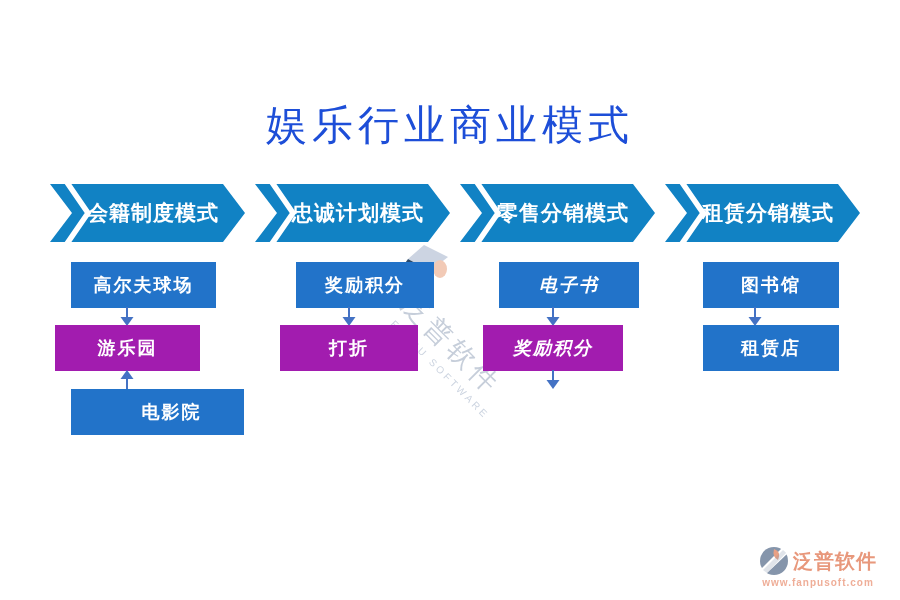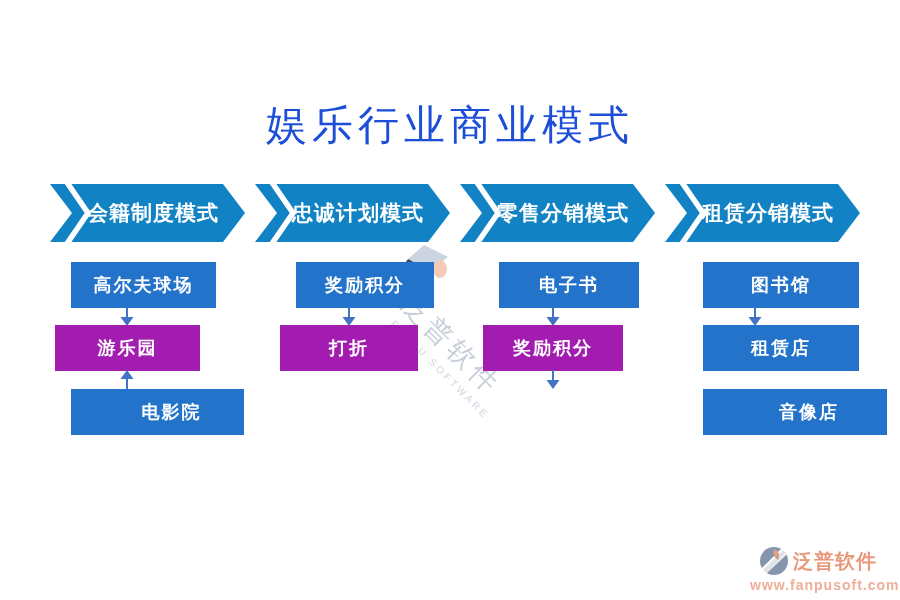--- a/index.html
+++ b/index.html
@@ -19,21 +19,21 @@
   }
   .box{
     position:absolute;height:46px;display:flex;align-items:center;justify-content:center;
     color:#ffffff;font-family:"DejaVu Serif","Liberation Serif",serif;
     font-weight:bold;font-size:18px;letter-spacing:2px;
   }
   .box.blue{background:#2273c9;margin-left:16px;}
   .box.teal{background:#a21caf;}
   .row1{top:262px;} .row2{top:325px;} .row3{top:389px;padding-left:28px;}
   .col1{left:55px;width:145px;} .col2{left:280px;width:138px;}
-  .col3{left:483px;width:140px;} .col4{left:687px;width:156px;}
+  .col3{left:483px;width:140px;font-style:italic;} .col4{left:687px;width:136px;}
   .connector{position:absolute;width:16px;height:19px;}
   .watermark{
     position:absolute;left:385px;top:243px;width:240px;height:170px;
     pointer-events:none;
   }
   .wm-rotate{
     position:absolute;left:34px;top:44px;transform:rotate(45deg);
     transform-origin:left top;white-space:nowrap;
   }
   .wm-cn{
@@ -45,21 +45,21 @@
   }
   .footer-logo{
     position:absolute;left:750px;top:546px;width:136px;text-align:center;
   }
   .footer-row{display:flex;align-items:center;justify-content:center;gap:4px;}
   .footer-name{
     font-family:"DejaVu Serif","Liberation Serif",serif;font-weight:bold;
     font-size:20px;color:#e8987c;letter-spacing:1px;
   }
   .footer-url{
-    font-size:14px;color:#efae98;letter-spacing:1px;margin-top:1px;
+    font-size:10px;color:#efae98;letter-spacing:1px;margin-top:1px;
     font-family:"Liberation Sans","DejaVu Sans",sans-serif;font-weight:bold;
   }
 </style>
 </head>
 <body>
 
 <div class="canvas">
 
   <div class="page-title">娱乐行业商业模式</div>
 
@@ -125,21 +125,20 @@
     <line x1="8" y1="0" x2="8" y2="11" stroke="#4472c4" stroke-width="2"></line>
     <polygon points="1.5,10 14.5,10 8,19" fill="#4472c4"></polygon>
   </svg>
 
   <div class="box blue col4 row1">图书馆</div>
   <svg class="connector" style="left:747px;top:307px" viewBox="0 0 16 19">
     <line x1="8" y1="0" x2="8" y2="11" stroke="#4472c4" stroke-width="2"></line>
     <polygon points="1.5,10 14.5,10 8,19" fill="#4472c4"></polygon>
   </svg>
   <div class="box blue col4 row2">租赁店</div>
-  <div class="box blue col4 row3">音像店</div>
 
   <div class="footer-logo">
     <div class="footer-row">
       <svg width="30" height="30" viewBox="0 0 30 30">
         <circle cx="15" cy="15" r="14" fill="#8595ab"></circle>
         <path d="M2,23 L23,2 L28,8 L7,28 Z" fill="#ffffff"></path>
         <path d="M15,3 Q23,6 19,14 Q13,11 15,3 Z" fill="#e8a084"></path>
         <path d="M4,24 L24,4 L27,7 L8,27 Z" fill="#8595ab" opacity="0.25"></path>
       </svg>
       <span class="footer-name">泛普软件</span>

